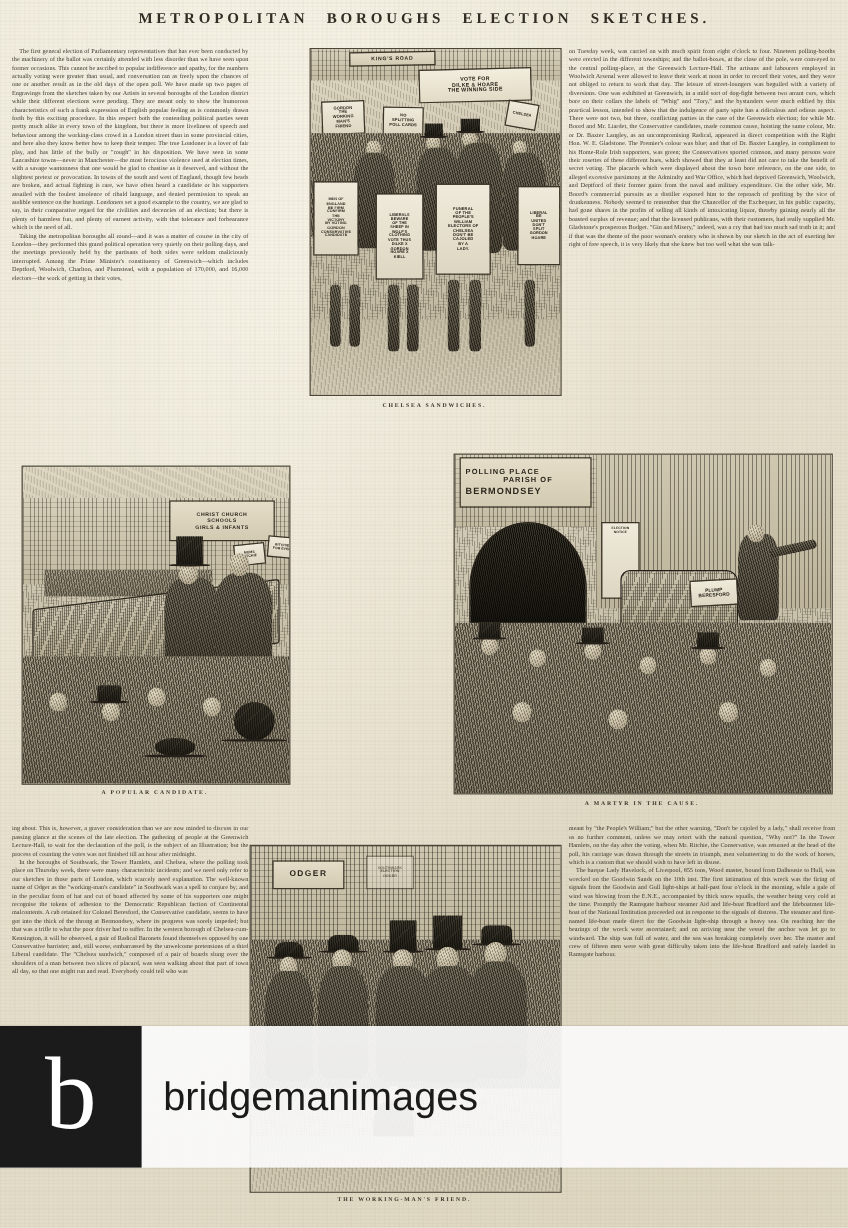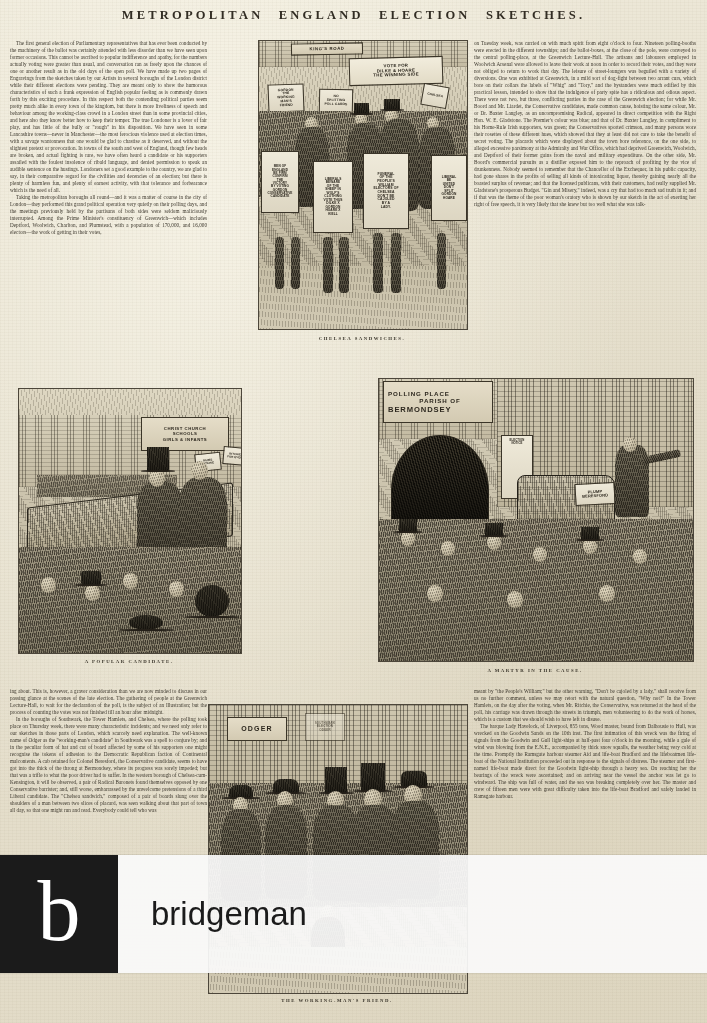--- a/index.html
+++ b/index.html
@@ -216,34 +216,34 @@
     width:118px;height:118px;background:#1b1b1b;
     display:flex;align-items:center;justify-content:center;
     flex:0 0 auto;
   }
   .wm-logo .bmark{
     font-family:"Liberation Serif", serif;
     color:#fff;font-size:86px;font-weight:400;line-height:1;
     margin-top:-6px;
   }
   .wm-text{
-    padding-left:33px;
+    padding-left:18px;
     display:flex;flex-direction:row;justify-content:center;
     color:#1b1b1b;
   }
   .wm-text .l1{font-family:"Liberation Sans", sans-serif;font-size:33px;font-weight:400;line-height:1.05;}
   .wm-text .l2{font-family:"Liberation Sans", sans-serif;font-size:33px;font-weight:400;line-height:1.05;}
 </style>
 </head>
 <body>
 
 <div class="page"></div>
 <div class="grain"></div>
 
-<div class="masthead">METROPOLITAN  ENGLAND  ELECTION  SKETCHES.</div>
+<div class="masthead">METROPOLITAN  BOROUGHS  ELECTION  SKETCHES.</div>
 
 <div class="col" id="col-left-top">
   <p>The first general election of Parliamentary representatives that has ever been conducted by the machinery of the ballot was certainly attended with less disorder than we have seen upon former occasions. This cannot be ascribed to popular indifference and apathy, for the numbers actually voting were greater than usual, and conversation ran as freely upon the chances of one or another result as in the old days of the open poll. We have made up two pages of Engravings from the sketches taken by our Artists in several boroughs of the London district while their different elections were pending. They are meant only to show the humorous characteristics of such a frank expression of English popular feeling as is commonly drawn forth by this exciting procedure. In this respect both the contending political parties seem pretty much alike in every town of the kingdom, but there is more liveliness of speech and behaviour among the working-class crowd in a London street than in some provincial cities, and here also they know better how to keep their temper. The true Londoner is a lover of fair play, and has little of the bully or "rough" in his disposition. We have seen in some Lancashire towns—never in Manchester—the most ferocious violence used at election times, with a savage wantonness that one would be glad to chastise as it deserved, and without the slightest pretext or provocation. In towns of the south and west of England, though few heads are broken, and actual fighting is rare, we have often heard a candidate or his supporters assailed with the foulest insolence of ribald language, and denied permission to speak an audible sentence on the hustings. Londoners set a good example to the country, we are glad to say, in their comparative regard for the civilities and decencies of an election; but there is plenty of harmless fun, and plenty of earnest activity, with that tolerance and forbearance which is the need of all.</p>
   <p>Taking the metropolitan boroughs all round—and it was a matter of course in the city of London—they performed this grand political operation very quietly on their polling days, and the meetings previously held by the partisans of both sides were seldom maliciously interrupted. Among the Prime Minister's constituency of Greenwich—which includes Deptford, Woolwich, Charlton, and Plumstead, with a population of 170,000, and 16,000 electors—the work of getting in their votes,</p>
 </div>
 
 <div class="col" id="col-right-top">
   <p class="noindent">on Tuesday week, was carried on with much spirit from eight o'clock to four. Nineteen polling-booths were erected in the different townships; and the ballot-boxes, at the close of the pole, were conveyed to the central polling-place, at the Greenwich Lecture-Hall. The artisans and labourers employed in Woolwich Arsenal were allowed to leave their work at noon in order to record their votes, and they were not obliged to return to work that day. The leisure of street-loungers was beguiled with a variety of diversions. One was exhibited at Greenwich, in a mild sort of dog-fight between two arrant curs, which bore on their collars the labels of "Whig" and "Tory," and the bystanders were much edified by this practical lesson, intended to show that the indulgence of party spite has a ridiculous and odious aspect. There were not two, but three, conflicting parties in the case of the Greenwich election; for while Mr. Boord and Mr. Liardet, the Conservative candidates, made common cause, hoisting the same colour, Mr. or Dr. Baxter Langley, as an uncompromising Radical, appeared in direct competition with the Right Hon. W. E. Gladstone. The Premier's colour was blue; and that of Dr. Baxter Langley, in compliment to his Home-Rule Irish supporters, was green; the Conservatives sported crimson, and many persons wore their rosettes of these different hues, which showed that they at least did not care to take the benefit of secret voting. The placards which were displayed about the town bore reference, on the one side, to alleged excessive parsimony at the Admiralty and War Office, which had deprived Greenwich, Woolwich, and Deptford of their former gains from the naval and military expenditure. On the other side, Mr. Boord's commercial pursuits as a distiller exposed him to the reproach of profiting by the vice of drunkenness. Nobody seemed to remember that the Chancellor of the Exchequer, in his public capacity, had gone shares in the profits of selling all kinds of intoxicating liquor, thereby gaining nearly all the boasted surplus of revenue; and that the licensed publicans, with their customers, had really supplied Mr. Gladstone's prosperous Budget. "Gin and Misery," indeed, was a cry that had too much sad truth in it; and if that was the theme of the poor woman's oratory who is shown by our sketch in the act of exerting her right of free speech, it is very likely that she knew but too well what she was talk-</p>
 </div>
 
@@ -492,14 +492,15 @@
   <div class="ground" style="height:16%;"></div>
 </div>
 <div class="caption" id="cap-friend">THE WORKING-MAN'S FRIEND.</div>
 
 <div class="wm">
   <div class="wm-logo">
     <span class="bmark">b</span>
   </div>
   <div class="wm-text">
     <span class="l1">bridgeman</span>
+    <span class="l2">images</span>
   </div>
 </div>
 
 </body></html>

